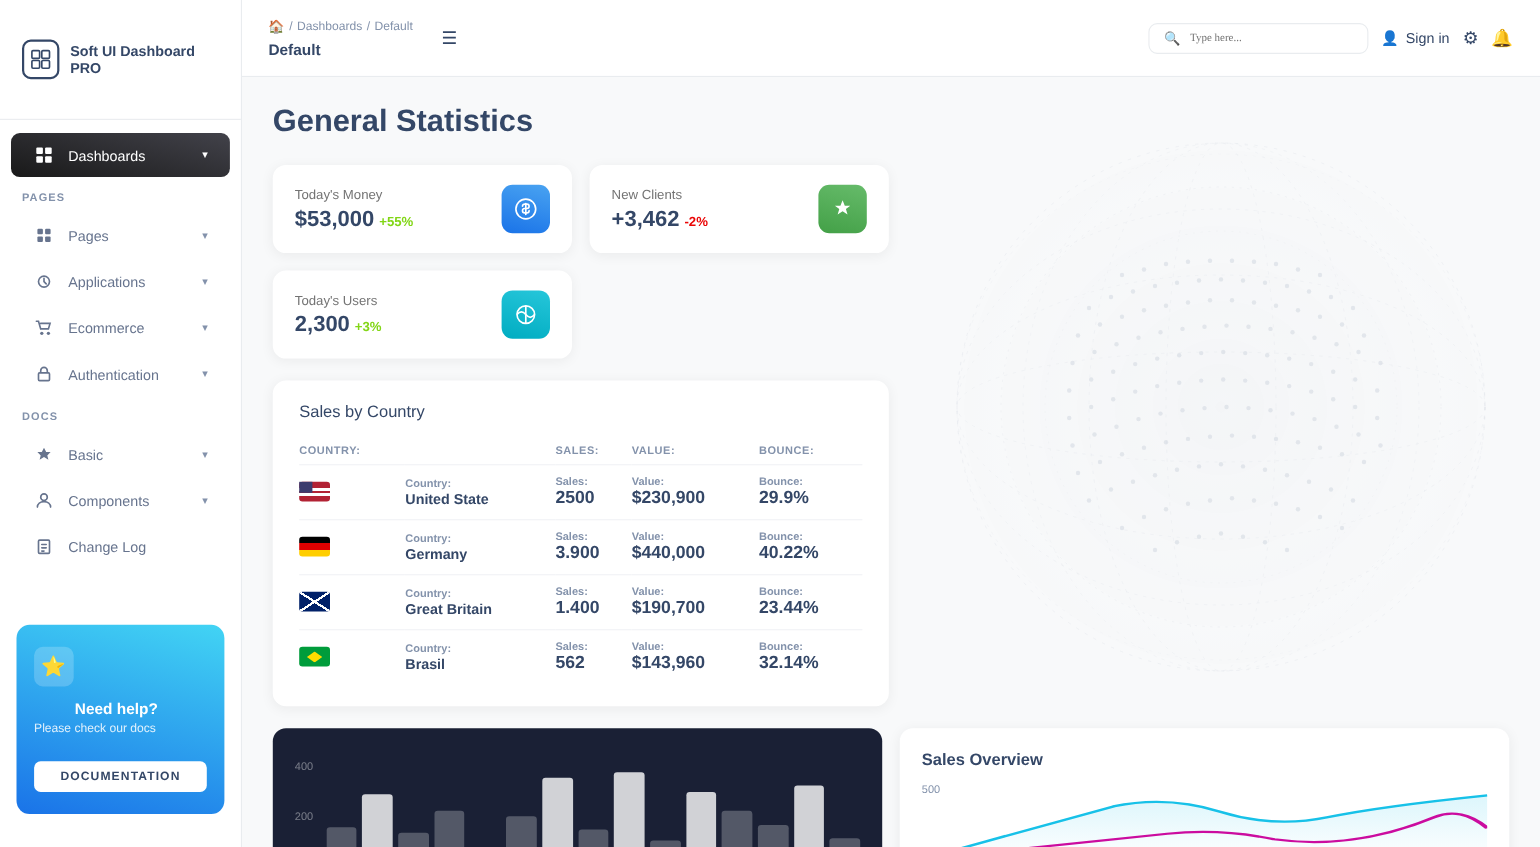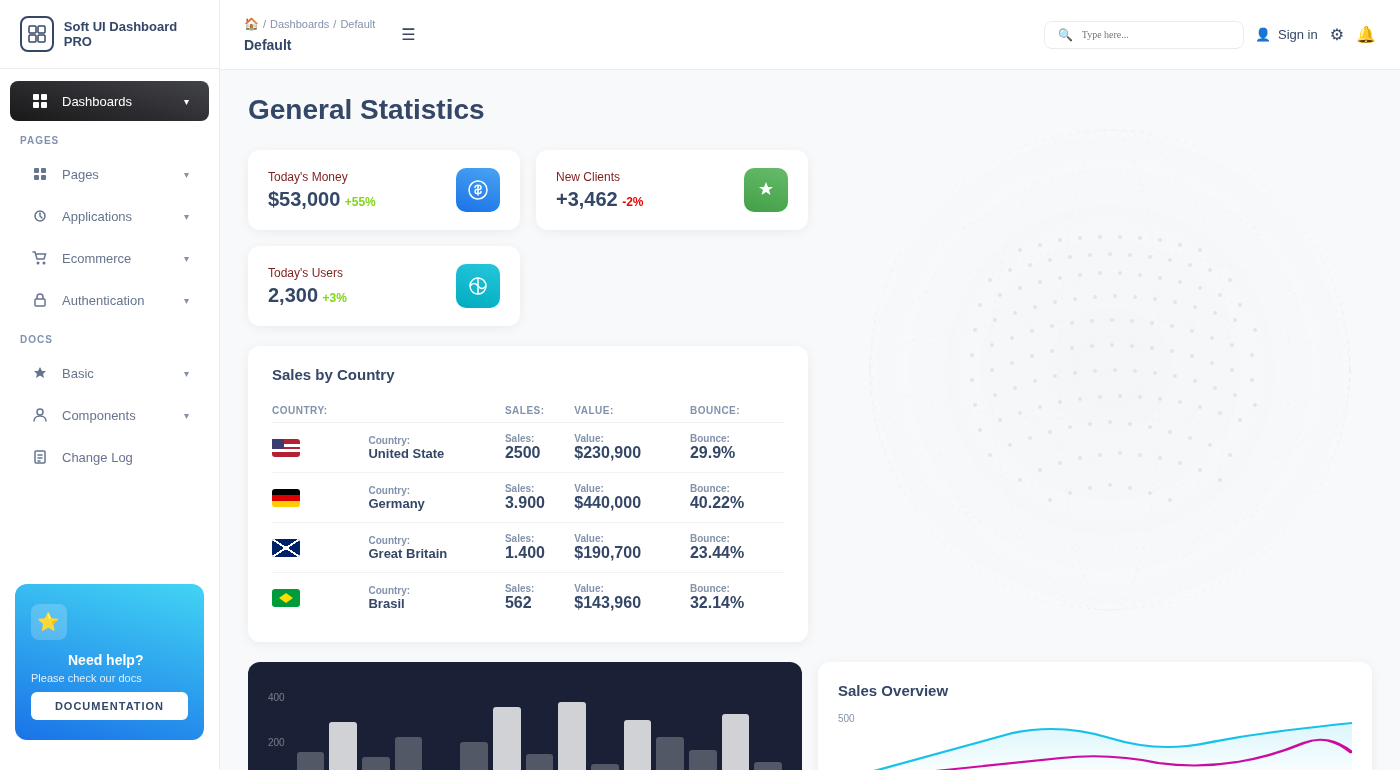--- a/index.html
+++ b/index.html
@@ -13,21 +13,21 @@
       height: 770px;
       display: flex;
       flex-direction: column;
       border-right: 1px solid #e9ecef;
       padding-bottom: 20px;
       overflow-y: auto;
     }
     .sidebar-logo {
       display: flex;
       align-items: center;
-      padding: 16px 20px;
+      padding: 36px 20px;
       gap: 10px;
       border-bottom: 1px solid #e9ecef;
     }
     .logo-icon {
       width: 36px; height: 36px;
       border: 2px solid #344767;
       border-radius: 8px;
       display: flex; align-items: center; justify-content: center;
       color: #344767; font-size: 14px;
     }
@@ -71,21 +71,21 @@
       color: #fff;
     }
     .help-star {
       width: 36px; height: 36px;
       background: rgba(255,255,255,0.2);
       border-radius: 8px;
       display: flex; align-items: center; justify-content: center;
       font-size: 18px; margin-bottom: 12px;
     }
     .help-title { font-size: 14px; font-weight: 700; margin-bottom: 4px; padding-left: 37px; }
-    .help-subtitle { font-size: 11px; opacity: 0.85; margin-bottom: 8px; }
+    .help-subtitle { font-size: 11px; opacity: 0.85; margin-bottom: 24px; }
     .help-btn {
       background: #fff;
       color: #344767;
       border: none;
       border-radius: 6px;
       padding: 8px 16px;
       font-size: 11px;
       font-weight: 700;
       cursor: pointer;
       width: 100%;
@@ -189,21 +189,21 @@
     .stat-card {
       background: #fff;
       border-radius: 12px;
       padding: 18px 20px;
       display: flex;
       align-items: center;
       justify-content: space-between;
       box-shadow: 0 2px 12px rgba(0,0,0,0.06);
     }
     .stat-info {}
-    .stat-label { font-size: 12px; color: #7f1d1d; margin-bottom: 4px; }
+    .stat-label { font-size: 12px; color: #737373; margin-bottom: 4px; }
     .stat-value { font-size: 20px; font-weight: 700; color: #344767; }
     .stat-change { font-size: 12px; font-weight: 600; }
     .stat-change.positive { color: #82d616; }
     .stat-change.negative { color: #ea0606; }
     .stat-icon-box {
       width: 44px; height: 44px;
       background: linear-gradient(195deg, #49a3f1, #1a73e8);
       border-radius: 10px;
       display: flex; align-items: center; justify-content: center;
       font-size: 20px; color: #fff;
@@ -221,21 +221,21 @@
     
     .sales-country-card {
       background: #fff;
       border-radius: 12px;
       padding: 20px 24px;
       box-shadow: 0 2px 12px rgba(0,0,0,0.06);
       max-width: 560px;
       position: relative; z-index: 1;
       margin-bottom: 20px;
     }
-    .section-title { font-size: 15px; font-weight: 700; color: #344767; margin-bottom: 16px; }
+    .section-title { font-size: 15px; font-weight: 400; color: #344767; margin-bottom: 16px; }
     .country-table { width: 100%; border-collapse: collapse; }
     .country-table th {
       font-size: 10px; font-weight: 700; color: #8392ab;
       text-transform: uppercase; letter-spacing: 0.5px;
       text-align: left; padding: 6px 0;
     }
     .country-table td { padding: 10px 0; vertical-align: middle; }
     .country-row td { border-top: 1px solid #f0f2f5; }
     .country-name { font-size: 13px; font-weight: 600; color: #344767; }
     .col-label { font-size: 10px; color: #8392ab; font-weight: 600; }

